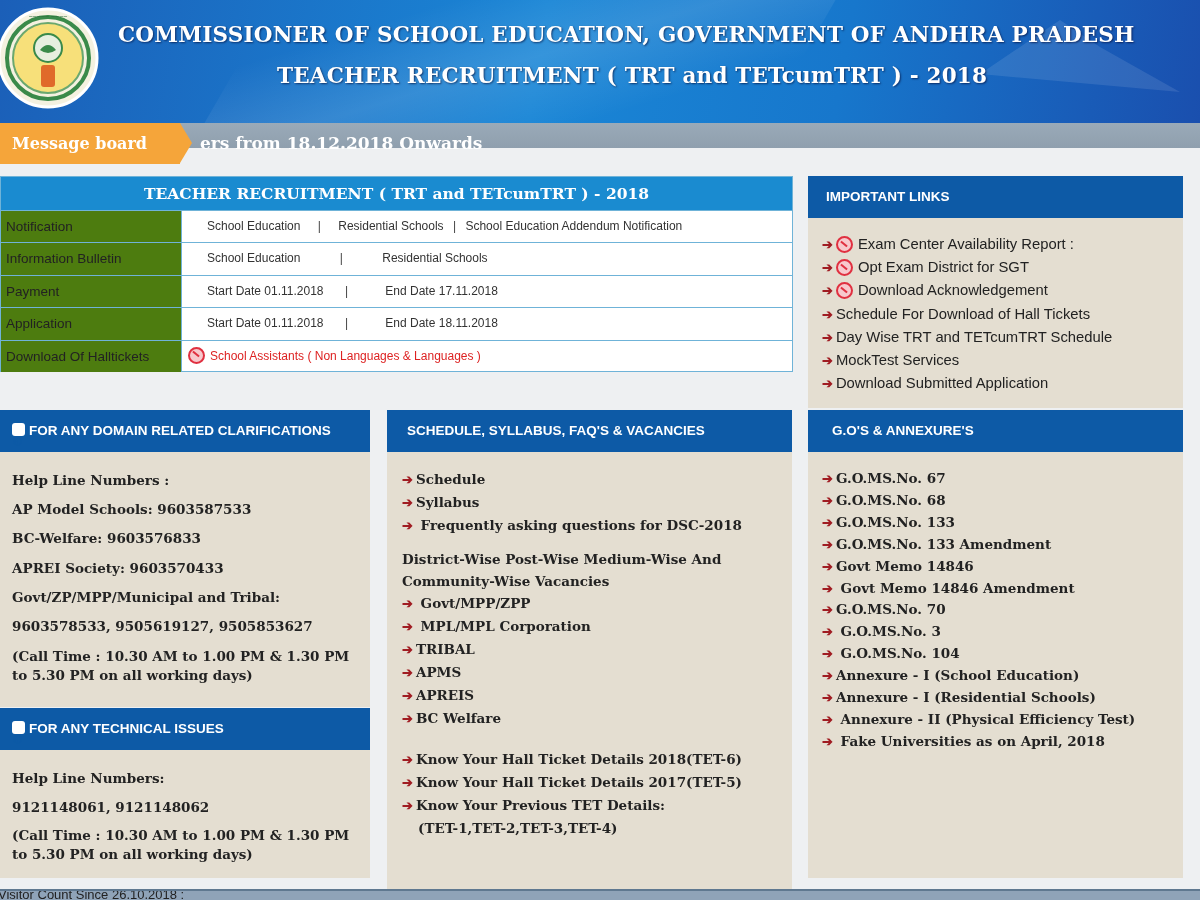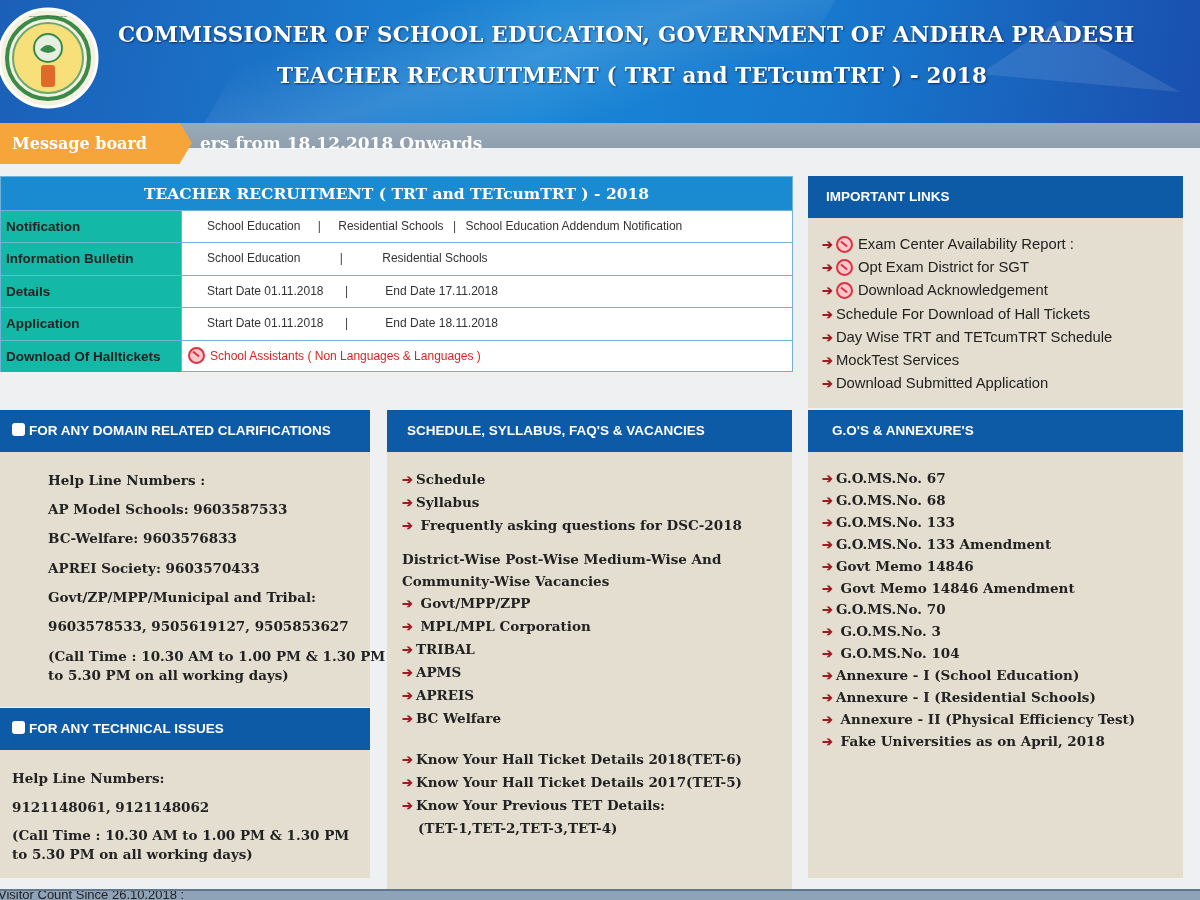--- a/index.html
+++ b/index.html
@@ -34,22 +34,22 @@
       border-bottom: 20.5px solid transparent; border-left: 12px solid #f5a53a; }
     .msgtext { position: absolute; left: 200px; top: 0; line-height: 41px; color: #fff;
       font-family: "DejaVu Serif", serif; font-weight: bold; font-size: 17px; white-space: nowrap; }
 
     
     .maintable { position: absolute; left: 0; top: 176px; width: 793px; height: 196px;
       border: 1px solid #6fb3d8; background: #fff; }
     .mt-head { height: 33px; background: #1a8bd0; color: #fff; text-align: center;
       font-family: "DejaVu Serif", serif; font-weight: bold; font-size: 15.5px; line-height: 33px; }
     .mt-row { display: flex; height: 32.4px; border-top: 1px solid #6fb3d8; }
-    .mt-label { width: 181px; background: #14b8a6; border-right: 1px solid #6fb3d8;
-      font-size: 13.5px; color: #222; padding-left: 5px; line-height: 32px; font-weight: bold; }
+    .mt-label { width: 181px; background: #4d7c0f; border-right: 1px solid #6fb3d8;
+      font-size: 13.5px; color: #222; padding-left: 5px; line-height: 32px; }
     .mt-cell { flex: 1; font-size: 12px; color: #333; padding-left: 25px; line-height: 30px; white-space: nowrap; }
     .mt-cell .sep { display: inline-block; padding: 0 14px; color: #444; }
     .mt-cell a { color: #333; text-decoration: none; }
     .mt-cell.red { padding-left: 6px; color: #d22; }
     .mt-cell.red a { color: #d22; }
 
     .noicon { display: inline-block; width: 17px; height: 17px; border-radius: 50%;
       border: 2.5px solid #e03040; background: #f7c9cd; position: relative; vertical-align: -4px; margin-right: 5px; }
     .noicon::after { content: ""; position: absolute; left: 2px; top: 4.5px; width: 8px; height: 2px;
       background: #e03040; transform: rotate(40deg); }
@@ -66,21 +66,21 @@
     .links li { font-size: 14.5px; color: #222; line-height: 22.2px; white-space: nowrap; }
     .arrow { color: #a01c22; font-weight: bold; font-size: 13px; margin-right: 3px; }
 
     .important { left: 808px; top: 176px; width: 375px; height: 232px; }
     .important .panel-head { padding-left: 18px; }
     .important .links { padding: 15px 0 0 14px; }
     .important .links li { font-size: 14.8px; }
 
     .domain { left: 0; top: 410px; width: 370px; height: 297px; }
     .domain .body { padding: 14px 0 0 12px; font-family: "DejaVu Serif", serif; font-weight: bold;
-      font-size: 13.5px; color: #222; margin-left: 36px; }
+      font-size: 13.5px; color: #222; }
     .domain .body p { line-height: 29.2px; white-space: nowrap; }
     .domain .body p.small { line-height: 19px; padding-top: 6px; white-space: normal; width: 350px; }
 
     .tech { left: 0; top: 708px; width: 370px; height: 170px; }
     .tech .body { padding: 14px 0 0 12px; font-family: "DejaVu Serif", serif; font-weight: bold;
       font-size: 13.5px; color: #222; }
     .tech .body p { line-height: 29px; white-space: nowrap; }
     .tech .body p.small { line-height: 19px; padding-top: 4px; white-space: normal; width: 350px; }
 
     .sched { left: 387px; top: 410px; width: 405px; height: 560px; }
@@ -140,21 +140,21 @@
   <div class="mt-row">
     <div class="mt-label">Information Bulletin</div>
     <div class="mt-cell">
       <a href="#">School Education</a>
       <span class="sep" style="padding:0 36px">|</span>
       <a href="#">Residential Schools</a>
     </div>
   </div>
 
   <div class="mt-row">
-    <div class="mt-label">Details</div>
+    <div class="mt-label">Payment</div>
     <div class="mt-cell">
       <span>Start Date 01.11.2018</span>
       <span class="sep" style="padding:0 34px 0 18px">|</span>
       <span>End Date 17.11.2018</span>
     </div>
   </div>
 
   <div class="mt-row">
     <div class="mt-label">Application</div>
     <div class="mt-cell">

